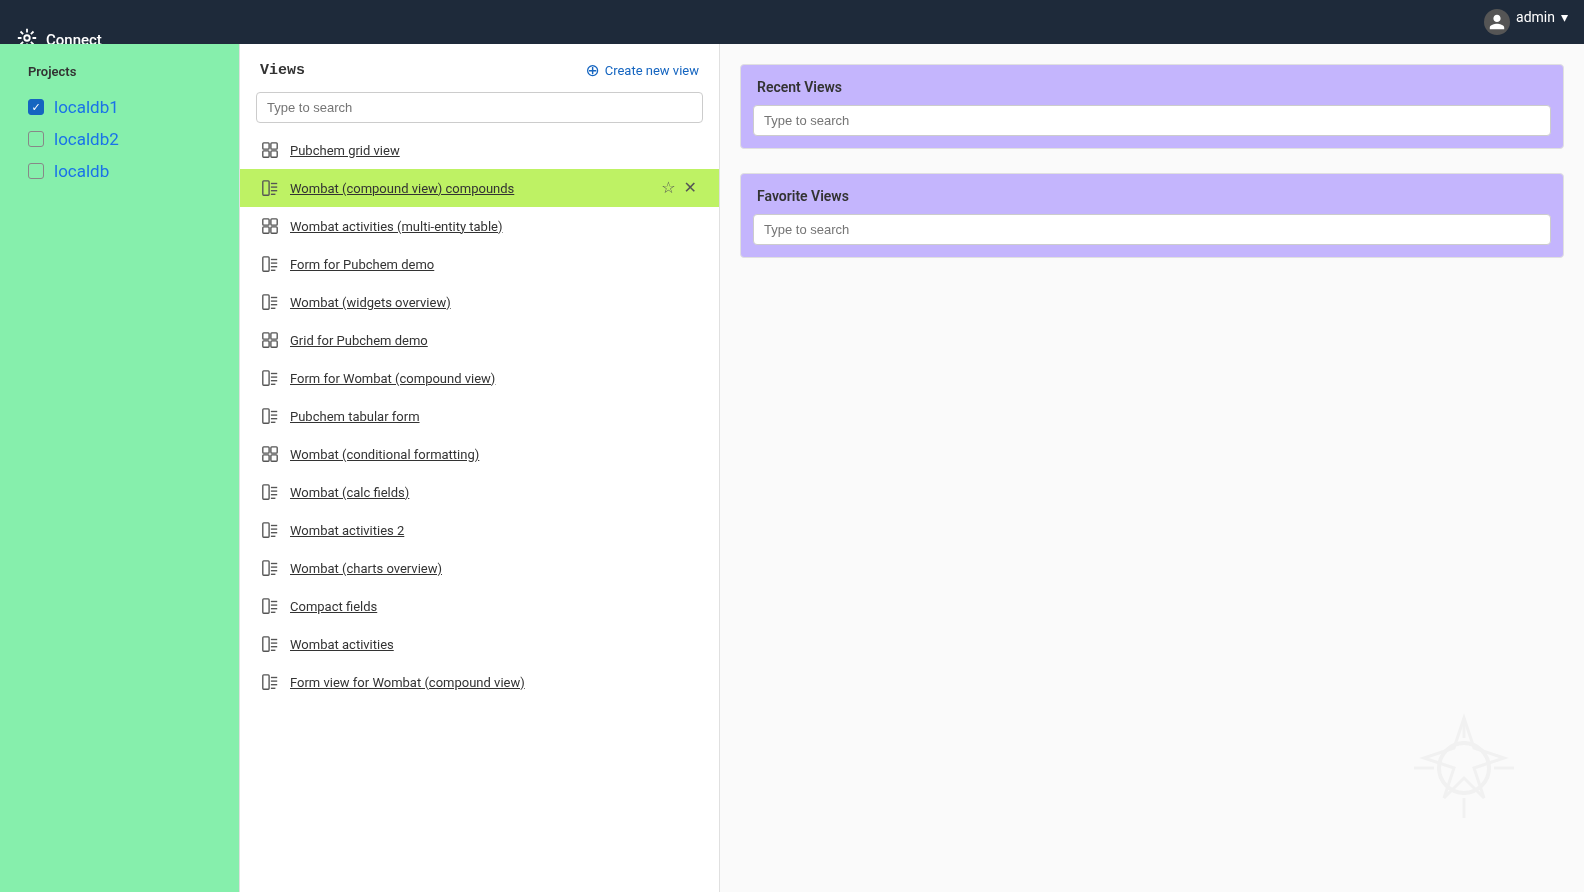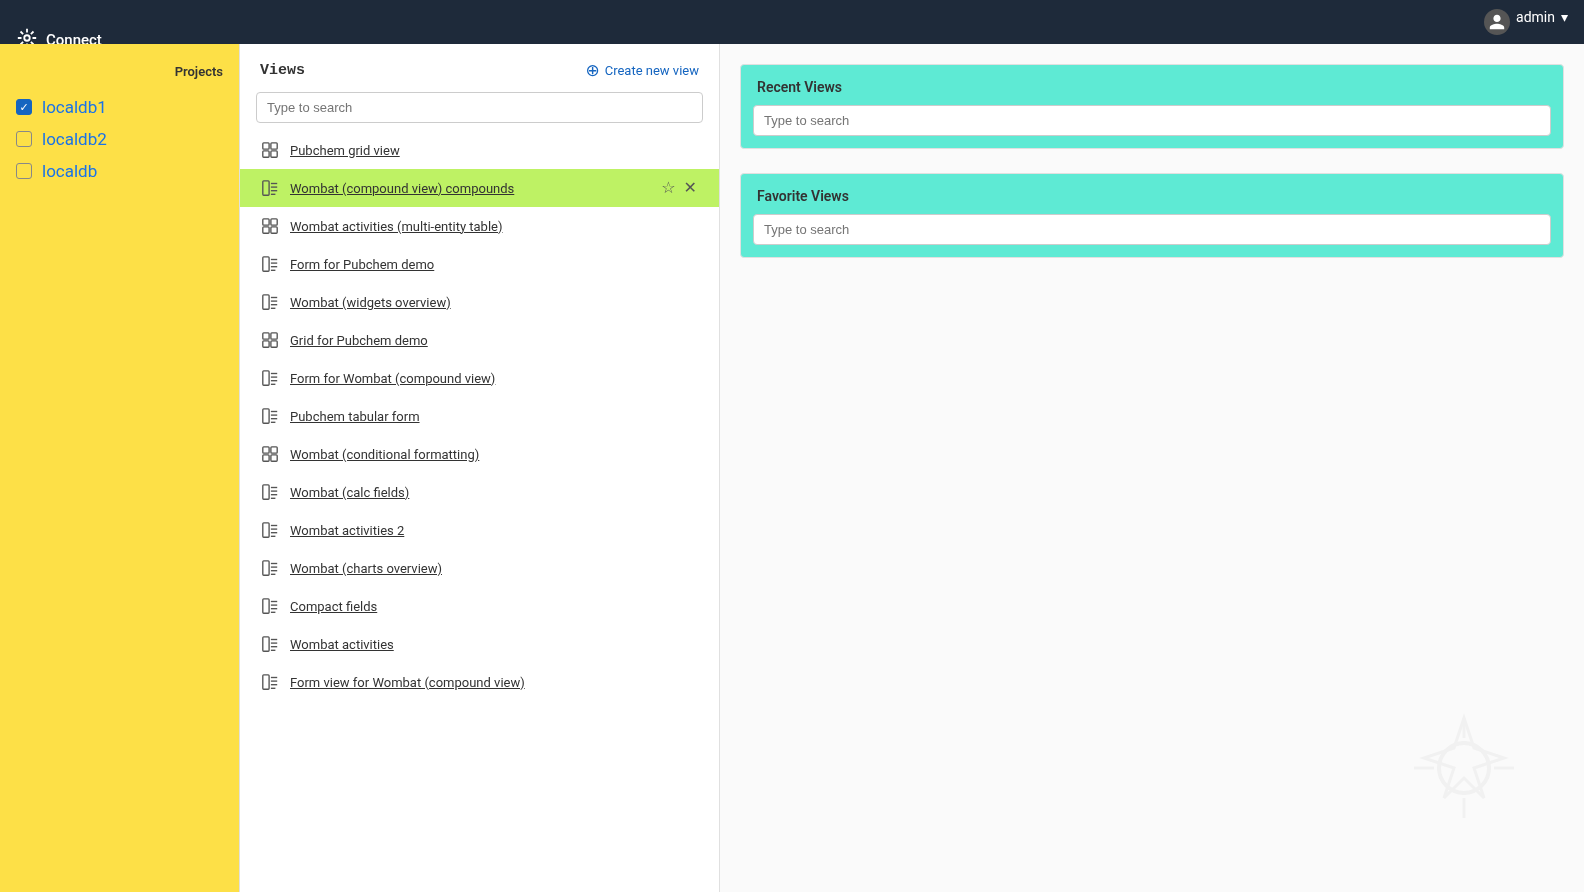--- a/index.html
+++ b/index.html
@@ -49,25 +49,24 @@
 
     
     .main-layout {
       display: flex;
       height: calc(892px - 44px);
     }
 
     
     .sidebar {
       width: 240px;
-      background: #fde047;
+      background: #86efac;
       border-right: 1px solid #e0e0e0;
-      padding: 20px 0;
+      padding: 20px 12px;
       flex-shrink: 0;
-      text-align: right;
     }
     .sidebar-title {
       font-size: 13px;
       font-weight: 600;
       color: #333;
       padding: 0 16px 12px 16px;
       text-transform: none;
     }
     .sidebar-item {
       display: flex;
@@ -205,21 +204,21 @@
     
     .right-panel {
       flex: 1;
       background: #fafafa;
       padding: 20px;
       display: flex;
       flex-direction: column;
       gap: 24px;
     }
     .right-section {
-      background: #5eead4;
+      background: #c4b5fd;
       border: 1px solid #e0e0e0;
       border-radius: 4px;
       overflow: hidden;
     }
     .right-section-header {
       font-size: 14px;
       font-weight: 600;
       color: #333;
       padding: 14px 16px 10px 16px;
     }

